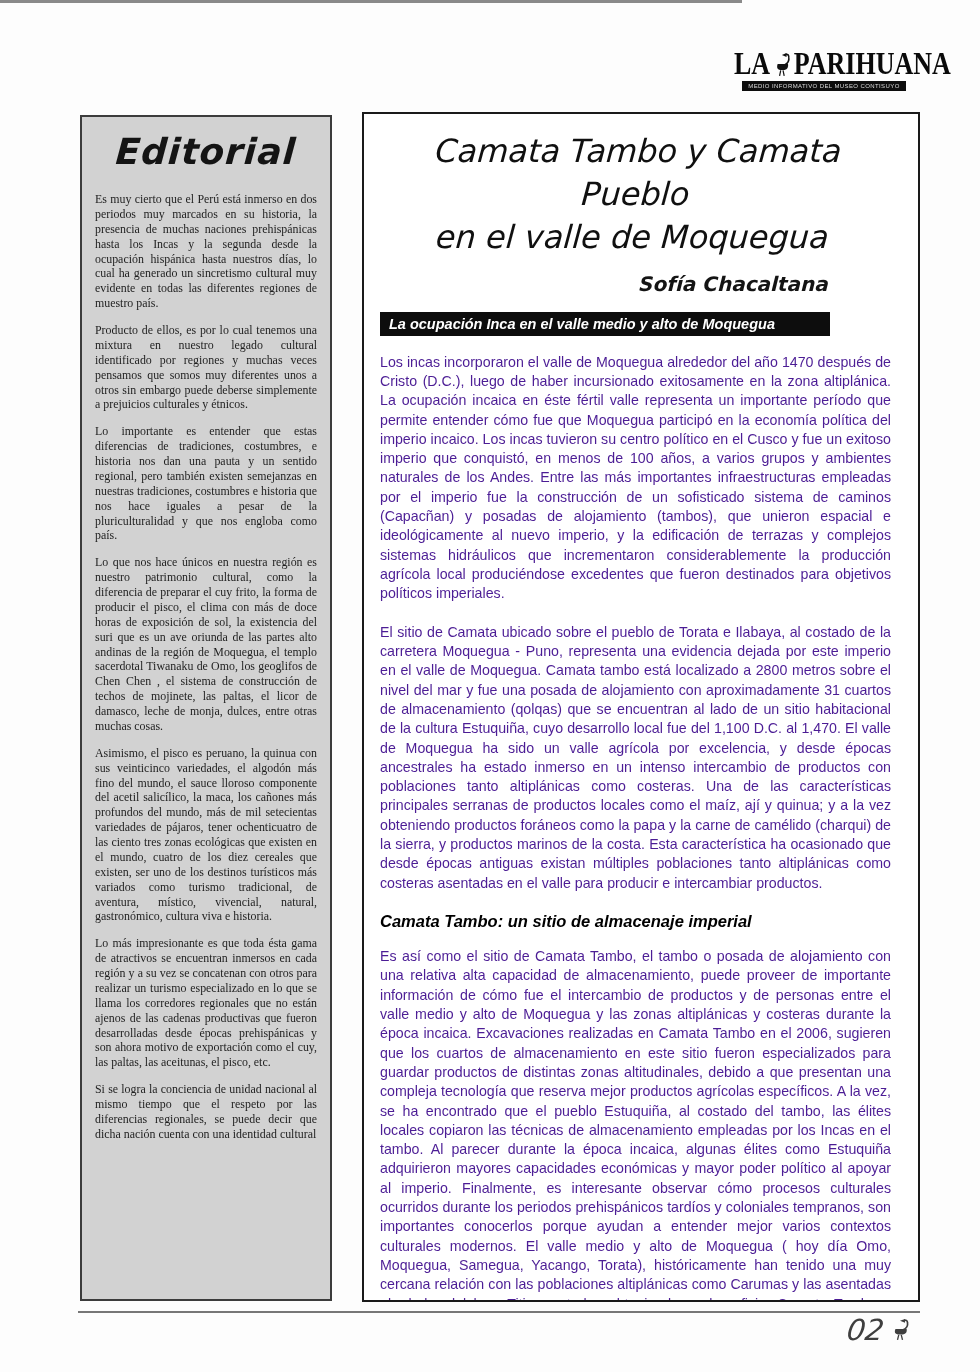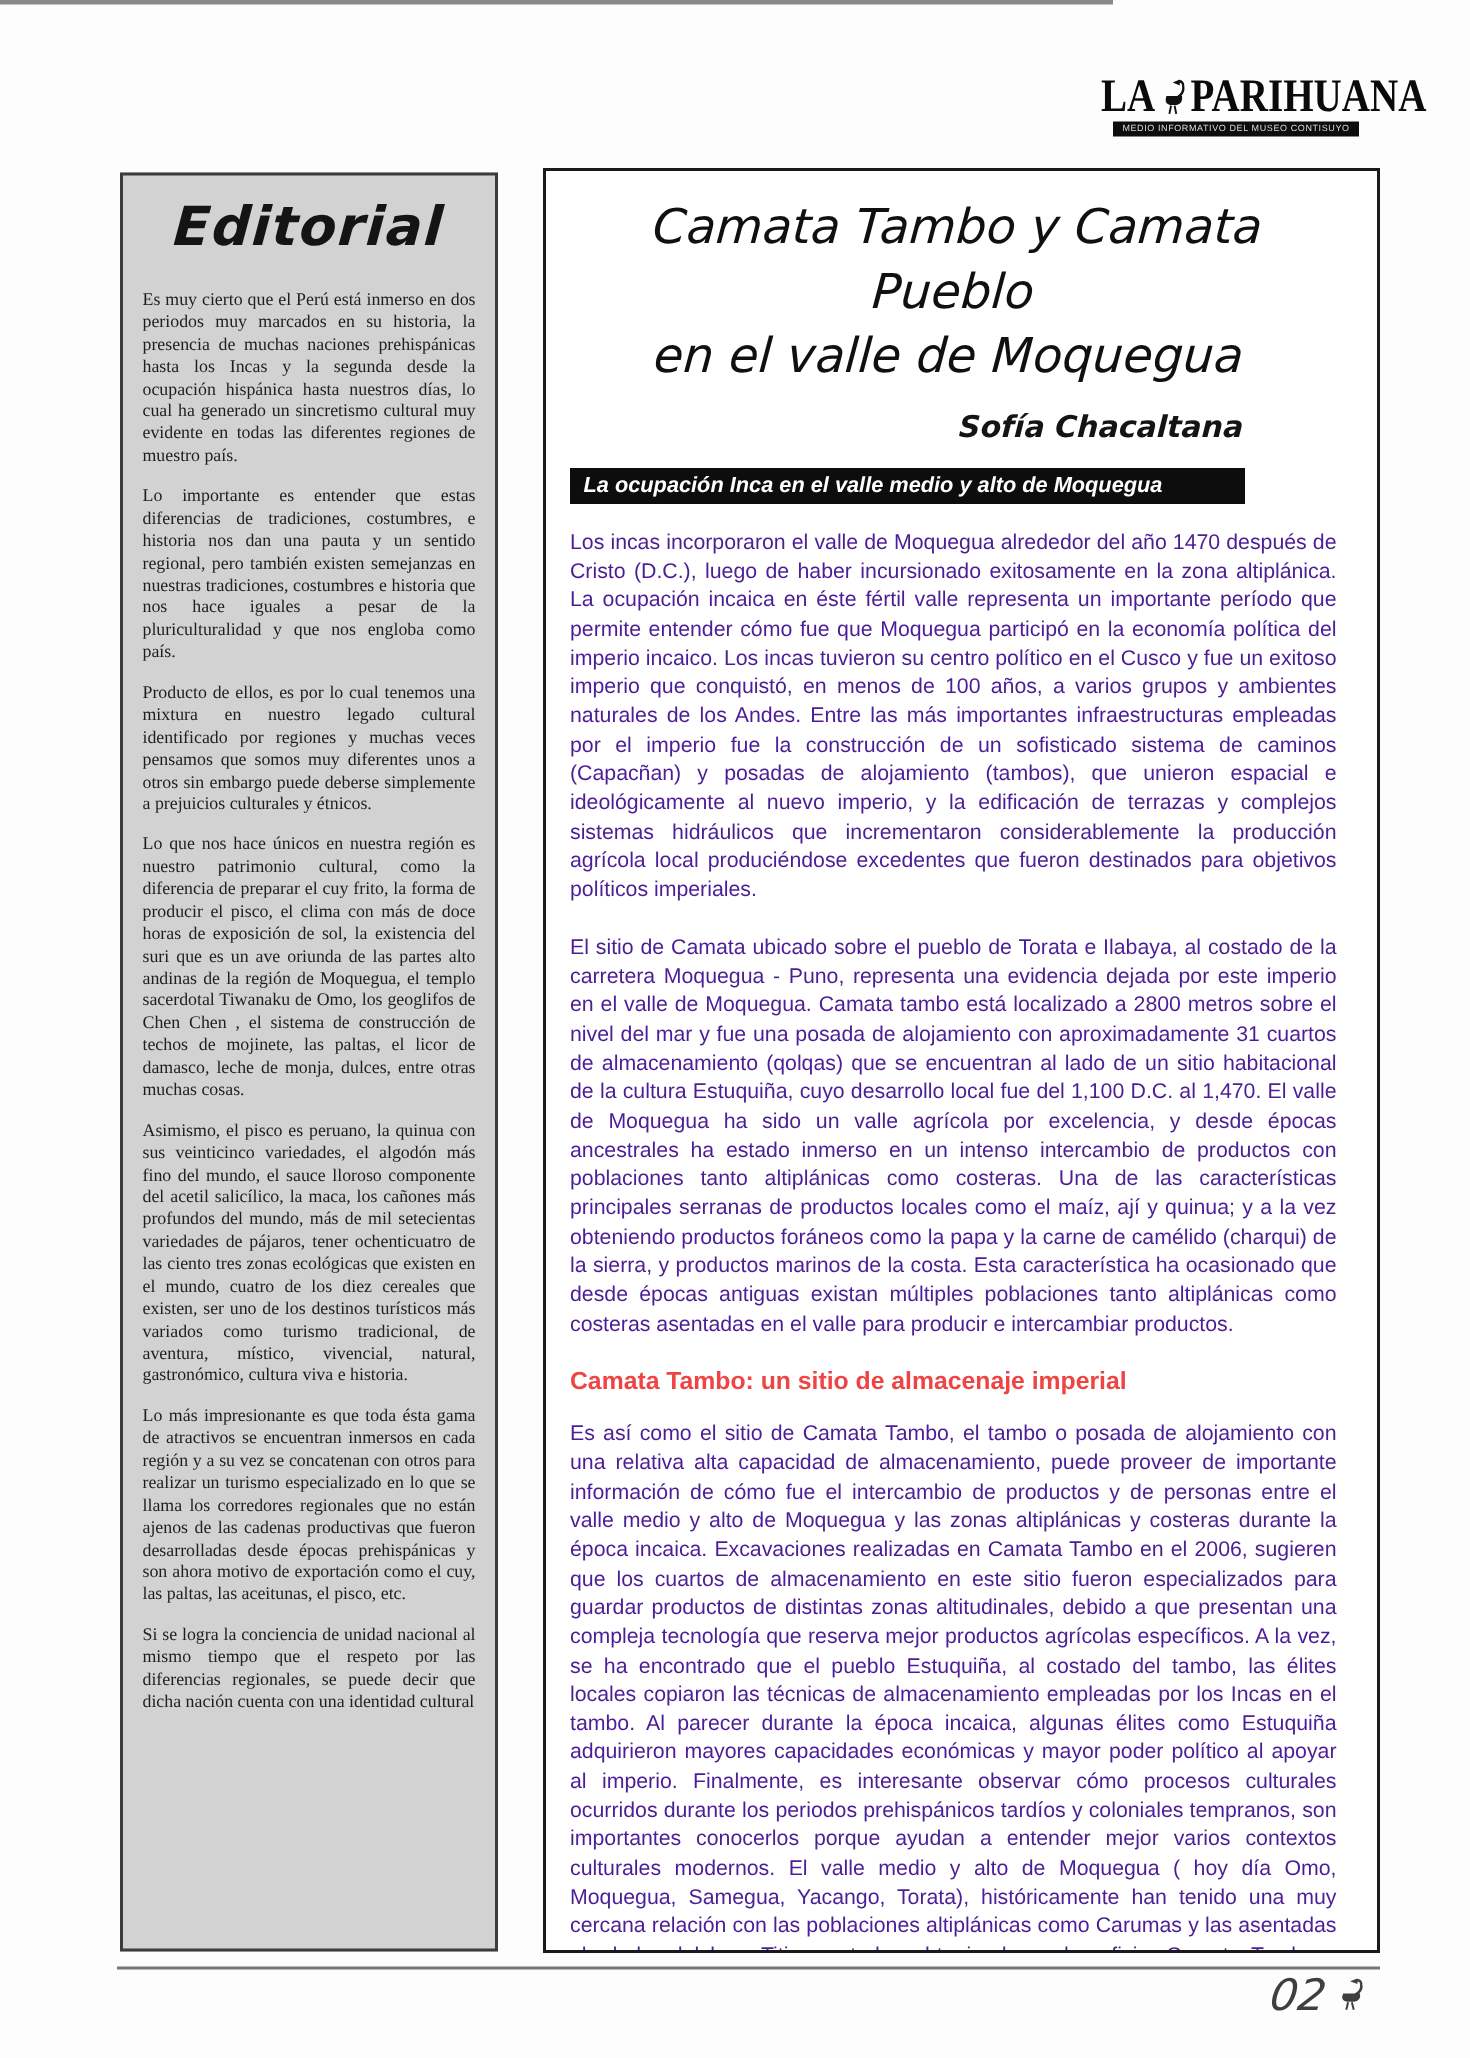--- a/index.html
+++ b/index.html
@@ -45,21 +45,21 @@
   }
   .section-banner{
     box-sizing:border-box;width:450px;background:#0d0d0d;color:#ffffff;
     font-style:italic;font-weight:700;font-size:14.5px;padding:4px 9px;margin-bottom:17px;
     white-space:nowrap;
   }
   .article p.body{
     font-size:14.2px;line-height:1.36;text-align:justify;margin:16px 0 19px;color:#4c1d95;
   }
   .article .subheading{
-    font-weight:700;font-size:16.5px;margin:2px 0 16px;color:#ef4444;
+    font-style:italic;font-weight:700;font-size:16.5px;margin:2px 0 16px;color:#000000;
   }
   
   .footer-rule{position:absolute;left:78px;top:1311px;width:842px;height:2px;background:#777;}
   .page-footer{position:absolute;right:70px;top:1316px;display:flex;align-items:flex-start;gap:6px;}
   .page-number{
     font-family:"DejaVu Sans", sans-serif;font-style:italic;font-size:29px;color:#3f3f3f;
     line-height:1;transform:skewX(-8deg);
   }
   .footer-bird{width:20px;height:26px;}
 </style>
@@ -78,22 +78,22 @@
       <path d="M10.5 21 l-1.5 6 M13.5 21 l1.5 6" stroke="#111" stroke-width="1.6" fill="none"></path>
     </svg>
     <span>PARIHUANA</span>
   </div>
   <div class="logo-bar">MEDIO INFORMATIVO DEL MUSEO CONTISUYO</div>
 </div>
 
 <div class="editorial">
   <div class="editorial-title">Editorial</div>
   <p>Es muy cierto que el Perú está inmerso en dos periodos muy marcados en su  historia, la presencia de muchas naciones prehispánicas hasta los Incas y la segunda desde la ocupación hispánica hasta nuestros días, lo cual ha generado un sincretismo cultural muy evidente en todas las diferentes  regiones de muestro país.</p>
+  <p>Producto de ellos, es por lo cual tenemos una mixtura en nuestro legado cultural identificado por regiones y muchas veces pensamos que somos muy diferentes unos a otros sin embargo puede deberse simplemente a  prejuicios culturales y étnicos.</p>
   <p>Lo importante es entender que estas diferencias de tradiciones, costumbres, e historia nos dan una pauta y un sentido regional, pero también existen semejanzas en nuestras tradiciones, costumbres e historia que nos hace iguales a pesar de la pluriculturalidad y que nos engloba como país.</p>
-  <p>Producto de ellos, es por lo cual tenemos una mixtura en nuestro legado cultural identificado por regiones y muchas veces pensamos que somos muy diferentes unos a otros sin embargo puede deberse simplemente a  prejuicios culturales y étnicos.</p>
   <p>Lo que nos hace únicos en nuestra región es nuestro patrimonio cultural, como la diferencia de preparar el cuy frito, la forma de producir el pisco, el clima con más de doce horas de exposición de sol, la existencia del suri que es un ave oriunda de las partes alto andinas de la región de Moquegua, el templo sacerdotal Tiwanaku de Omo,  los geoglifos de Chen Chen , el sistema de construcción de techos de mojinete, las paltas, el licor de damasco, leche de monja, dulces, entre otras muchas cosas.</p>
   <p>Asimismo,  el pisco es peruano, la quinua con sus veinticinco variedades, el algodón más fino del mundo, el sauce lloroso componente del acetil salicílico, la maca, los cañones más profundos del mundo, más de mil setecientas variedades de pájaros, tener ochenticuatro de las ciento tres zonas ecológicas que existen en el mundo, cuatro de los diez cereales que existen, ser uno de los destinos turísticos más variados como turismo tradicional, de aventura, místico, vivencial, natural, gastronómico, cultura viva e historia.</p>
   <p>Lo más impresionante es que toda ésta gama de  atractivos se encuentran inmersos en cada región y a su vez se concatenan con otros para realizar un turismo especializado en lo que se llama los corredores regionales que no están ajenos de las cadenas productivas que fueron desarrolladas desde épocas prehispánicas y son ahora motivo de exportación como el cuy, las paltas, las aceitunas, el pisco, etc.</p>
   <p>Si se logra la conciencia de unidad nacional al mismo tiempo que el respeto por las diferencias regionales, se puede decir que dicha nación cuenta con una identidad cultural</p>
 
 </div>
 
 <div class="article">
   <div class="article-title">
     <div>Camata Tambo y Camata Pueblo</div>

